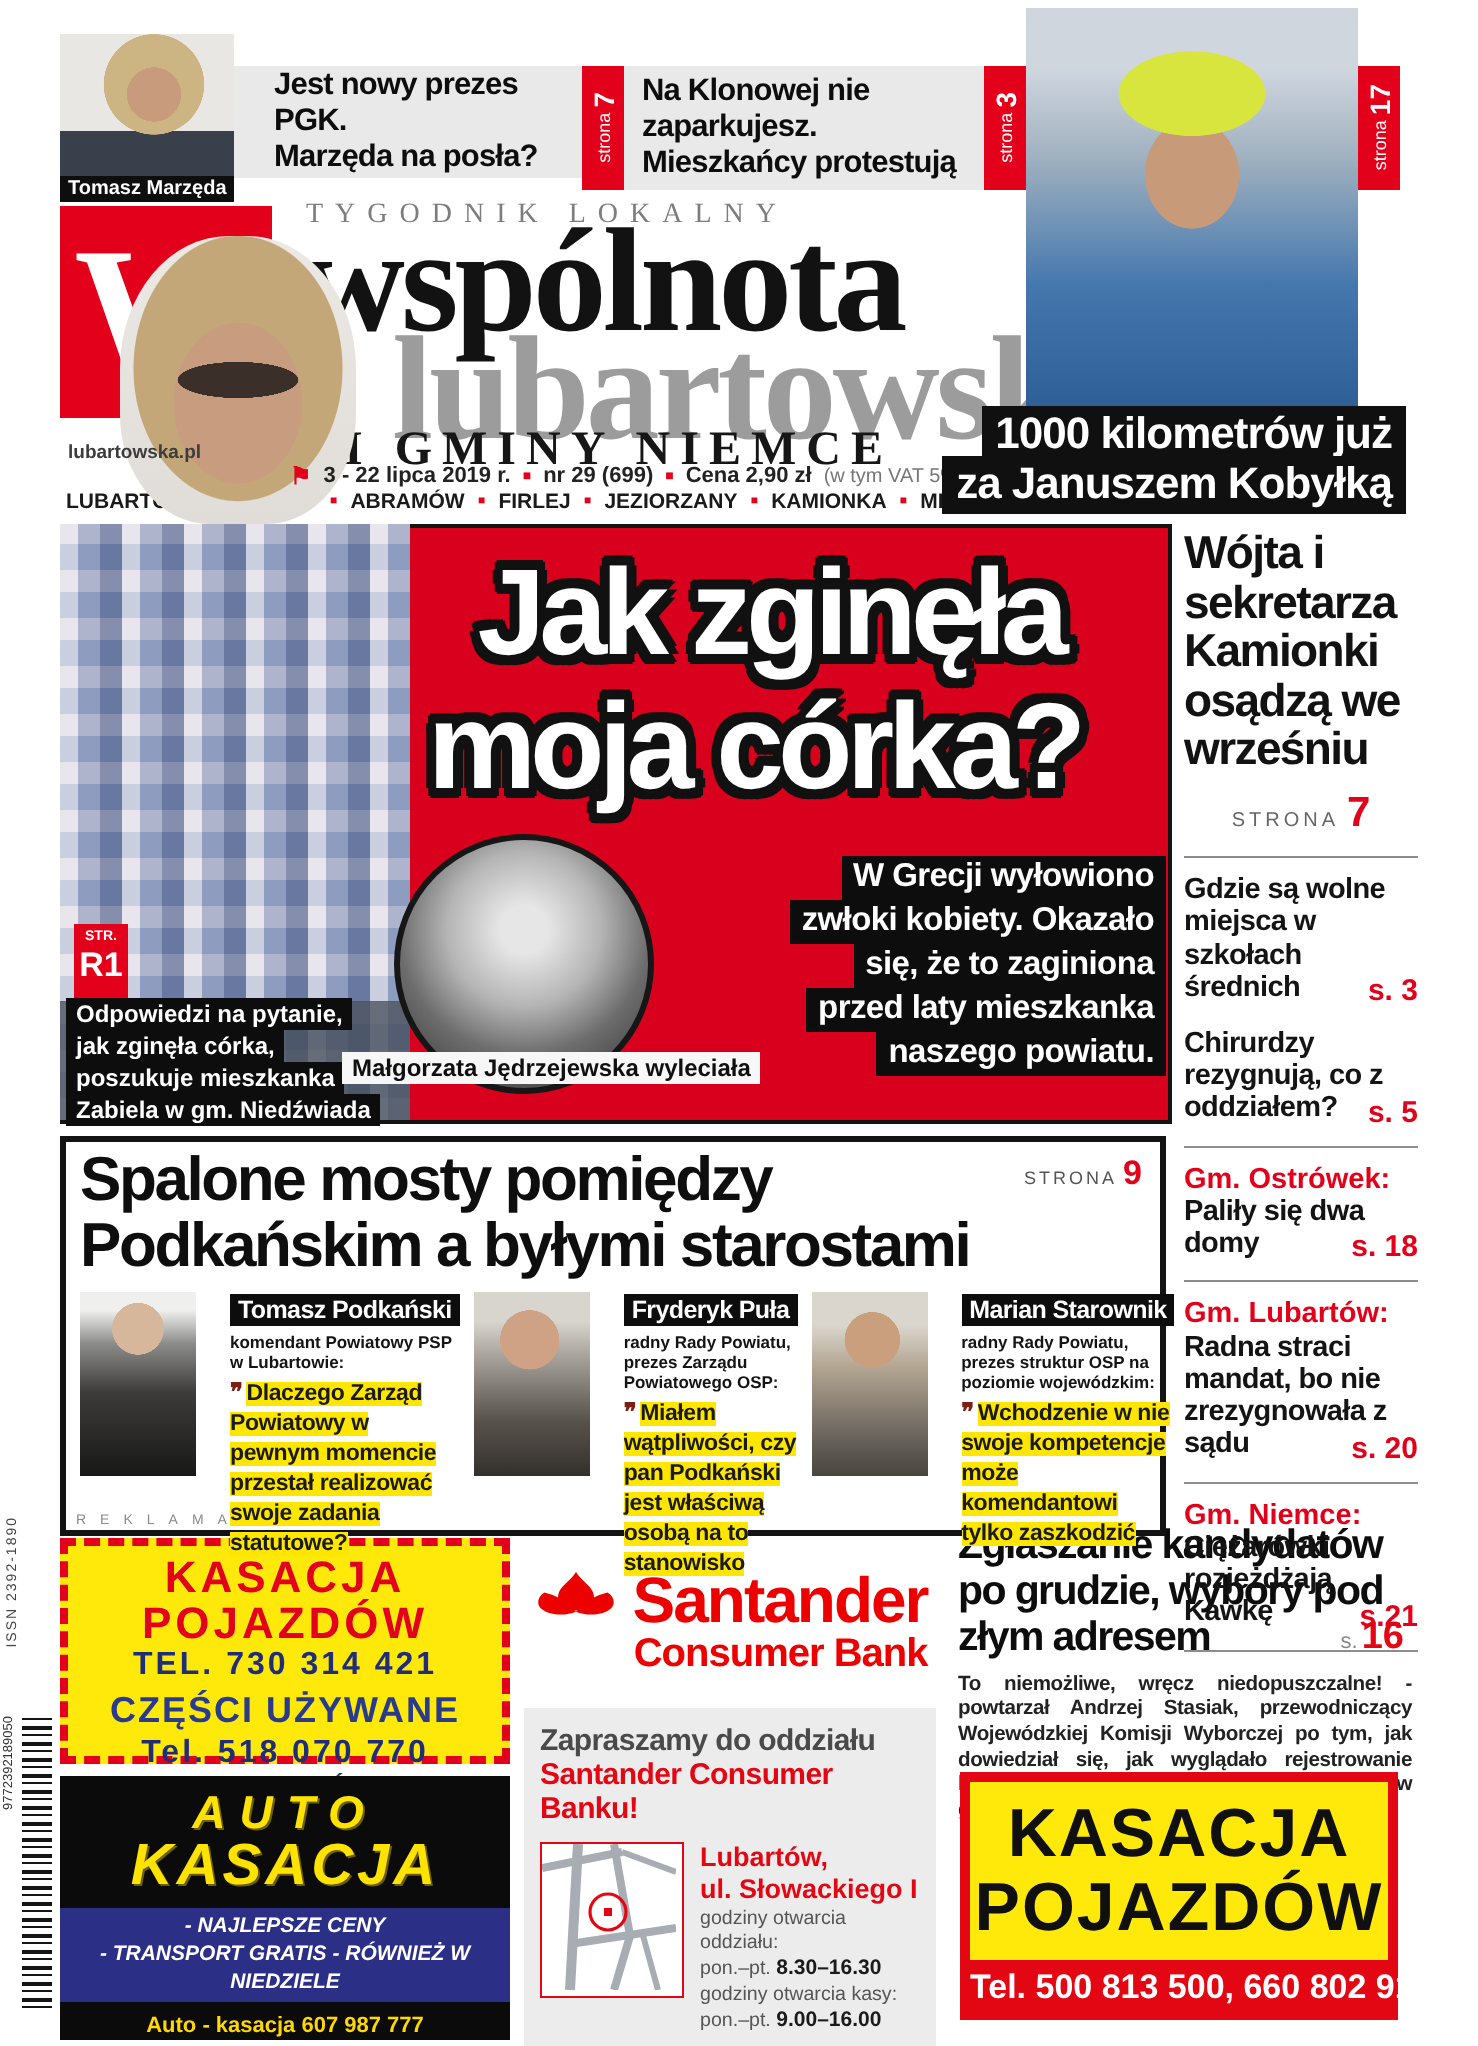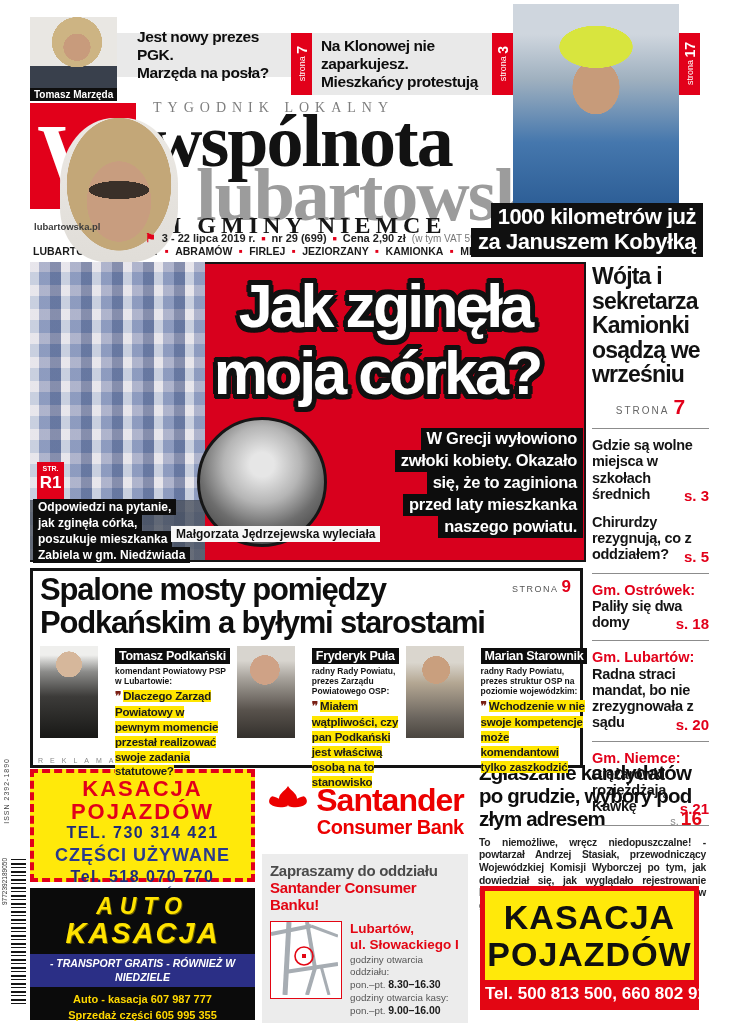--- a/index.html
+++ b/index.html
@@ -10,21 +10,21 @@
   
   .photo{background-size:cover;}
   #marzeda-photo{left:30px;top:17px;width:87px;height:84px;z-index:3;
     background:
       radial-gradient(circle 15px at 54% 36%,#c89b7c 0 90%,rgba(0,0,0,0) 91%),
       radial-gradient(circle 25px at 54% 30%,#cdb483 0 100%,rgba(0,0,0,0) 101%),
       linear-gradient(180deg,#e9e7e3 0 58%,#39404c 58% 100%);}
   #marzeda-caption{position:absolute;left:0;bottom:0;background:#0e0e0e;color:#fff;
     font-size:10px;font-weight:bold;padding:1px 4px;white-space:nowrap;margin-top:14px;}
   .teaser-box{background:#e9e9e9;z-index:1;display:flex;align-items:center;}
-  #teaser1{left:95px;top:33px;width:196px;height:44px;padding-left:42px;box-sizing:border-box;}
+  #teaser1{left:95px;top:33px;width:196px;height:56px;padding-left:42px;box-sizing:border-box;}
   #teaser2{left:312px;top:33px;width:180px;height:62px;padding-left:9px;box-sizing:border-box;}
   .teaser-text{font-size:15.5px;font-weight:900;line-height:1.15;letter-spacing:-0.4px;color:#0d0d0d;}
   .page-strip{width:21px;height:62px;background:#e2001a;color:#fff;z-index:3;
     display:flex;align-items:center;justify-content:center;}
   .page-strip .v{writing-mode:vertical-rl;transform:rotate(180deg);font-size:9px;white-space:nowrap;}
   .page-strip b{font-size:14px;}
   #strip1{left:291px;top:33px;}
   #strip2{left:492px;top:33px;}
   #strip3{left:679px;top:33px;}
   #cyclist-photo{left:513px;top:4px;width:166px;height:252px;z-index:2;
@@ -380,20 +380,21 @@
     <div class="n1">TEL. 730 314 421</div>
     <div class="n2">CZĘŚCI UŻYWANE</div>
     <div class="n1">Tel. 518 070 770</div>
     <div class="n4">LUBARTÓW</div>
   </div>
 
   <div class="abs" id="ad-auto">
     <div class="a1">AUTO</div>
     <div class="a2">KASACJA</div>
     <div class="navy">
+      <div>- NAJLEPSZE CENY</div>
       <div>- TRANSPORT GRATIS - RÓWNIEŻ W NIEDZIELE</div>
     </div>
     <div class="contact">Auto - kasacja 607 987 777</div>
     <div class="contact">Sprzedaż części 605 995 355</div>
 
   </div>
 
   <div class="abs" id="ad-santander">
     <div id="sant-logo">
       <svg width="44" height="30" viewBox="0 0 64 40">

